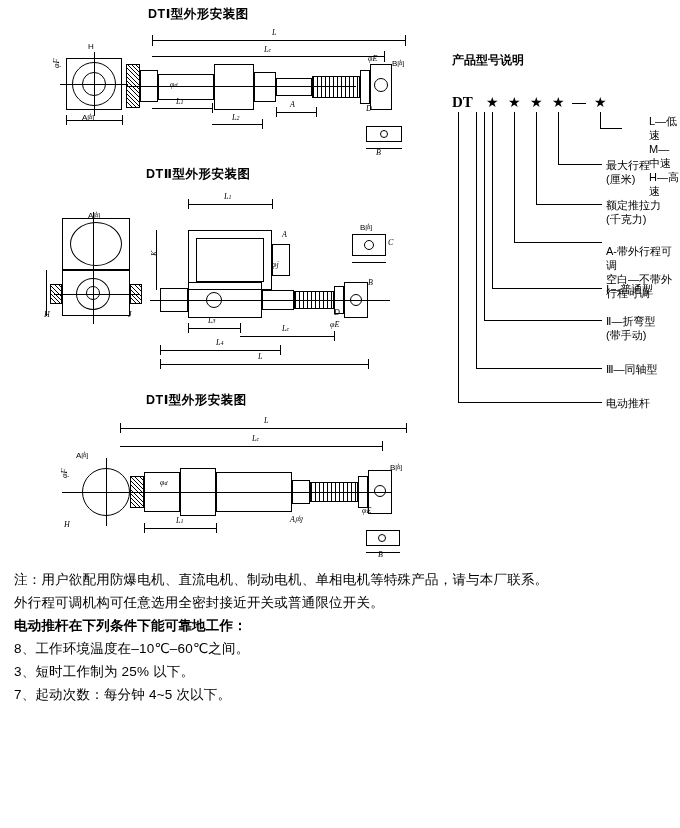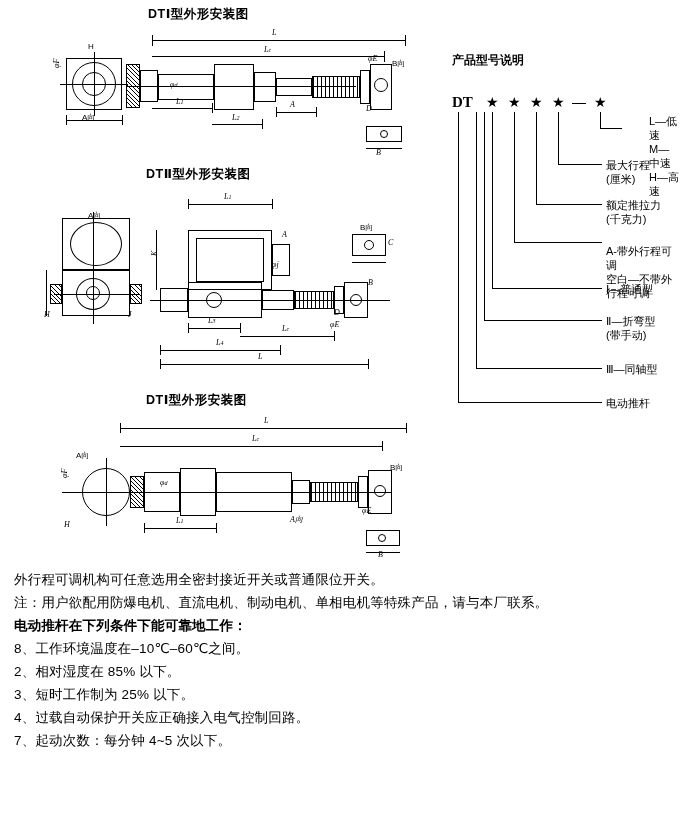--- a/index.html
+++ b/index.html
@@ -272,23 +272,21 @@
     </div>
     <div class="abs mc-item" style="left:162px;top:310px;">
       <div>Ⅲ—同轴型</div>
     </div>
     <div class="abs mc-item" style="left:162px;top:344px;">
       <div>电动推杆</div>
     </div>
   </div>
 
   <div id="notes">
+    <div class="note-line">注：用户欲配用防爆电机、直流电机、制动电机、单相电机等特殊产品，请与本厂联系。</div>
     <div class="note-line">外行程可调机构可任意选用全密封接近开关或普通限位开关。</div>
-    <div class="note-line">注：用户欲配用防爆电机、直流电机、制动电机、单相电机等特殊产品，请与本厂联系。</div>
     <div class="note-line note-bold">电动推杆在下列条件下能可靠地工作：</div>
     <div class="note-line">8、工作环境温度在–10℃–60℃之间。</div>
-    <div class="note-line">2、相对湿度在 85% 以下。</div>
     <div class="note-line">3、短时工作制为 25% 以下。</div>
-    <div class="note-line">4、过载自动保护开关应正确接入电气控制回路。</div>
     <div class="note-line">7、起动次数：每分钟 4~5 次以下。</div>
   </div>
 
 </div>
 
 </body></html>

